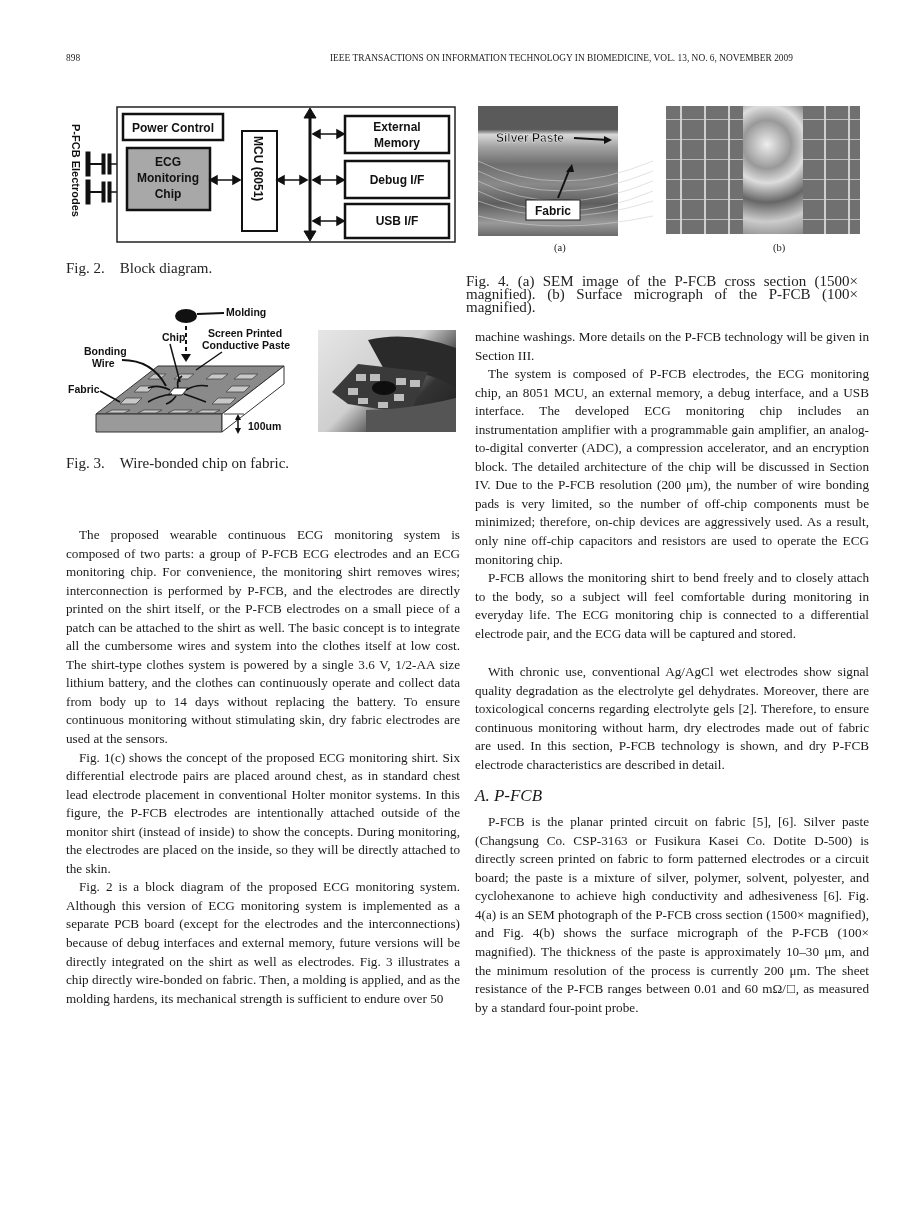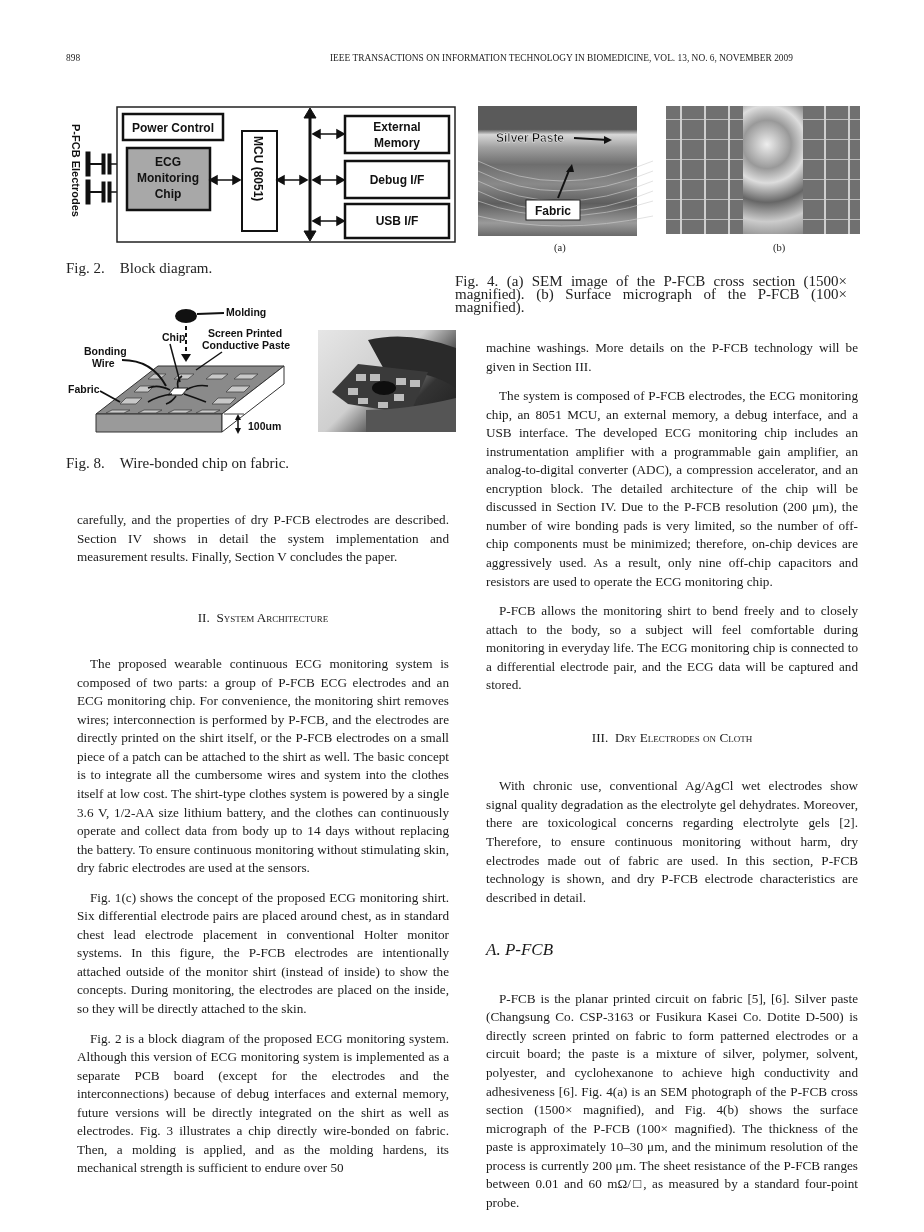--- a/index.html
+++ b/index.html
@@ -1,21 +1,21 @@
 <!DOCTYPE html>
 <html><head>
 <meta charset="utf-8">
 <style>
   html, body { margin:0; padding:0; background:#ffffff; }
   body { width:924px; height:1232px; position:relative; overflow:hidden;
          font-family:"Liberation Serif", serif; color:#1a1a1a; }
   .abs { position:absolute; }
   .running-head { top:53px; font-size:9.4px; letter-spacing:0; color:#222; }
   .col { position:absolute; width:394px; font-size:13.2px; line-height:18.55px; text-align:justify; }
-  .col p { margin:11px; text-indent:13px; hyphens:none; }
+  .col p { margin:0; text-indent:13px; hyphens:none; }
   .col p.noind { text-indent:0; }
   .caption { font-size:15px; line-height:13px; color:#222; text-align:justify; }
   .sec-head { text-align:center; font-size:13.2px; margin:0; line-height:18.55px; }
   .sec-head .sc { font-variant:small-caps; }
   .subsec-head { font-style:italic; font-size:17px; margin:0; }
   svg text { font-family:"Liberation Sans", sans-serif; font-weight:bold; }
   .sublabel { font-size:10.5px; text-align:center; }
 </style>
 </head>
 <body>
@@ -164,24 +164,24 @@
       <rect x="30" y="58" width="10" height="7"></rect>
         <rect x="40" y="68" width="10" height="6"></rect>
       <rect x="76" y="64" width="10" height="7"></rect>
         <rect x="60" y="72" width="10" height="6"></rect>
     </g>
     <ellipse cx="66" cy="58" rx="12" ry="7" fill="#0e0e0e"></ellipse>
     <path d="M48,80 q40,0 90,-12 l0,34 l-90,0 z" fill="#555"></path>
   </svg>
 </div>
 <div class="abs caption" style="left:66px; top:457px;">
-  <span>Fig. 8.</span>&nbsp;&nbsp;&nbsp;&nbsp;<span>Wire-bonded chip on fabric.</span>
-</div>
-
-<div class="abs" style="left:478px; top:106px; width:159px; height:130px; background:linear-gradient(180deg,#5a5a5a 0%,#5a5a5a 18%,#d8d8d8 22%,#a0a0a0 32%,#6e6e6e 45%,#8a8a8a 60%,#5e5e5e 75%,#9a9a9a 90%,#6a6a6a 100%);">
+  <span>Fig. 3.</span>&nbsp;&nbsp;&nbsp;&nbsp;<span>Wire-bonded chip on fabric.</span>
+</div>
+
+<div class="abs" style="left:478px; top:106px; width:140px; height:130px; background:linear-gradient(180deg,#5a5a5a 0%,#5a5a5a 18%,#d8d8d8 22%,#a0a0a0 32%,#6e6e6e 45%,#8a8a8a 60%,#5e5e5e 75%,#9a9a9a 90%,#6a6a6a 100%);">
   <svg width="175" height="130" viewBox="0 0 175 130">
     <g stroke="#cfcfcf" stroke-width="1" fill="none" opacity="0.6">
       <path d="M0,55 q80,40 175,0"></path>
         <path d="M0,65 q80,40 175,0"></path>
         <path d="M0,75 q80,40 175,0"></path>
       <path d="M0,85 q80,40 175,0"></path>
         <path d="M0,95 q80,30 175,0"></path>
         <path d="M0,110 q80,20 175,0"></path>
     </g>
     <text x="18" y="36" font-size="12" fill="#111" stroke="#fff" stroke-width="0.4">Silver Paste</text>
@@ -191,41 +191,34 @@
     <text x="75" y="109" font-size="12" fill="#111" text-anchor="middle">Fabric</text>
     <line x1="80" y1="92" x2="92" y2="62" stroke="#111" stroke-width="2"></line>
     <polygon points="94,58 88,66 96,66" fill="#111"></polygon>
   </svg>
 </div>
 <div class="abs" style="left:666px; top:106px; width:194px; height:128px; background-color:#707070; background-image:repeating-linear-gradient(90deg, transparent 0 14px, #cfcfcf 14px 16px, transparent 16px 24px), repeating-linear-gradient(0deg, transparent 0 14px, #bcbcbc 14px 15px, transparent 15px 20px);">
   <div style="position:absolute; left:77px; top:0; width:60px; height:128px; background:radial-gradient(circle at 40% 30%,#eee 0,#999 25%,#ddd 40%,#666 60%,#ccc 80%,#888 100%);"></div>
 </div>
 <div class="abs sublabel" style="left:554px; top:242px;">(a)</div>
 <div class="abs sublabel" style="left:773px; top:242px;">(b)</div>
-<div class="abs caption" style="left:455px; top:275px; width:392px;">Fig. 4.   (a) SEM image of the P-FCB cross section (1500× magnified). (b) Surface micrograph of the P-FCB (100× magnified).</div>
+<div class="abs caption" style="left:466px; top:275px; width:392px;">Fig. 4.   (a) SEM image of the P-FCB cross section (1500× magnified). (b) Surface micrograph of the P-FCB (100× magnified).</div>
 
 <div class="col" style="left:66px; top:500px;">
-  <p class="noind">carefully, and the properties of dry P-FCB electrodes are described. Section IV shows in detail the system implementation and measurement results. Finally, Section V concludes the paper.</p>
   <div style="height:20px"></div>
-  <p class="sec-head" style="text-indent:0">
-    <span>II.</span>&nbsp;&nbsp;<span class="sc">System Architecture</span>
-  </p>
   <div style="height:6px"></div>
   <p>The proposed wearable continuous ECG monitoring system is composed of two parts: a group of P-FCB ECG electrodes and an ECG monitoring chip. For convenience, the monitoring shirt removes wires; interconnection is performed by P-FCB, and the electrodes are directly printed on the shirt itself, or the P-FCB electrodes on a small piece of a patch can be attached to the shirt as well. The basic concept is to integrate all the cumbersome wires and system into the clothes itself at low cost. The shirt-type clothes system is powered by a single 3.6 V, 1/2-AA size lithium battery, and the clothes can continuously operate and collect data from body up to 14 days without replacing the battery. To ensure continuous monitoring without stimulating skin, dry fabric electrodes are used at the sensors.</p>
   <p>Fig. 1(c) shows the concept of the proposed ECG monitoring shirt. Six differential electrode pairs are placed around chest, as in standard chest lead electrode placement in conventional Holter monitor systems. In this figure, the P-FCB electrodes are intentionally attached outside of the monitor shirt (instead of inside) to show the concepts. During monitoring, the electrodes are placed on the inside, so they will be directly attached to the skin.</p>
   <p>Fig. 2 is a block diagram of the proposed ECG monitoring system. Although this version of ECG monitoring system is implemented as a separate PCB board (except for the electrodes and the interconnections) because of debug interfaces and external memory, future versions will be directly integrated on the shirt as well as electrodes. Fig. 3 illustrates a chip directly wire-bonded on fabric. Then, a molding is applied, and as the molding hardens, its mechanical strength is sufficient to endure over 50</p>
 </div>
 
 <div class="col" style="left:475px; top:328px;">
   <p class="noind">machine washings. More details on the P-FCB technology will be given in Section III.</p>
   <p>The system is composed of P-FCB electrodes, the ECG monitoring chip, an 8051 MCU, an external memory, a debug interface, and a USB interface. The developed ECG monitoring chip includes an instrumentation amplifier with a programmable gain amplifier, an analog-to-digital converter (ADC), a compression accelerator, and an encryption block. The detailed architecture of the chip will be discussed in Section IV. Due to the P-FCB resolution (200 μm), the number of wire bonding pads is very limited, so the number of off-chip components must be minimized; therefore, on-chip devices are aggressively used. As a result, only nine off-chip capacitors and resistors are used to operate the ECG monitoring chip.</p>
   <p>P-FCB allows the monitoring shirt to bend freely and to closely attach to the body, so a subject will feel comfortable during monitoring in everyday life. The ECG monitoring chip is connected to a differential electrode pair, and the ECG data will be captured and stored.</p>
   <div style="height:12px"></div>
-  <p class="sec-head" style="text-indent:0">
-    <span>III.</span>&nbsp;&nbsp;<span class="sc">Dry Electrodes on Cloth</span>
-  </p>
   <div style="height:8px"></div>
   <p>With chronic use, conventional Ag/AgCl wet electrodes show signal quality degradation as the electrolyte gel dehydrates. Moreover, there are toxicological concerns regarding electrolyte gels [2]. Therefore, to ensure continuous monitoring without harm, dry electrodes made out of fabric are used. In this section, P-FCB technology is shown, and dry P-FCB electrode characteristics are described in detail.</p>
   <div style="height:12px"></div>
   <p class="subsec-head noind">A.  P-FCB</p>
   <div style="height:8px"></div>
   <p>P-FCB is the planar printed circuit on fabric [5], [6]. Silver paste (Changsung Co. CSP-3163 or Fusikura Kasei Co. Dotite D-500) is directly screen printed on fabric to form patterned electrodes or a circuit board; the paste is a mixture of silver, polymer, solvent, polyester, and cyclohexanone to achieve high conductivity and adhesiveness [6]. Fig. 4(a) is an SEM photograph of the P-FCB cross section (1500× magnified), and Fig. 4(b) shows the surface micrograph of the P-FCB (100× magnified). The thickness of the paste is approximately 10–30 μm, and the minimum resolution of the process is currently 200 μm. The sheet resistance of the P-FCB ranges between 0.01 and 60 mΩ/□, as measured by a standard four-point probe.</p>
 </div>
 
 </body></html>

